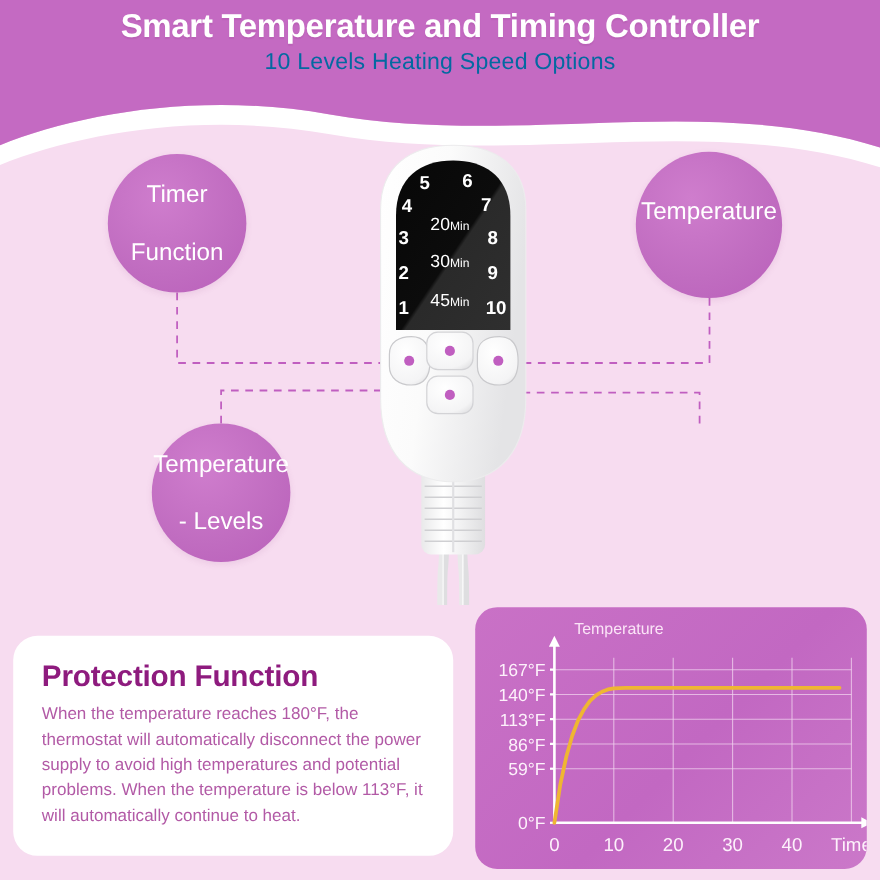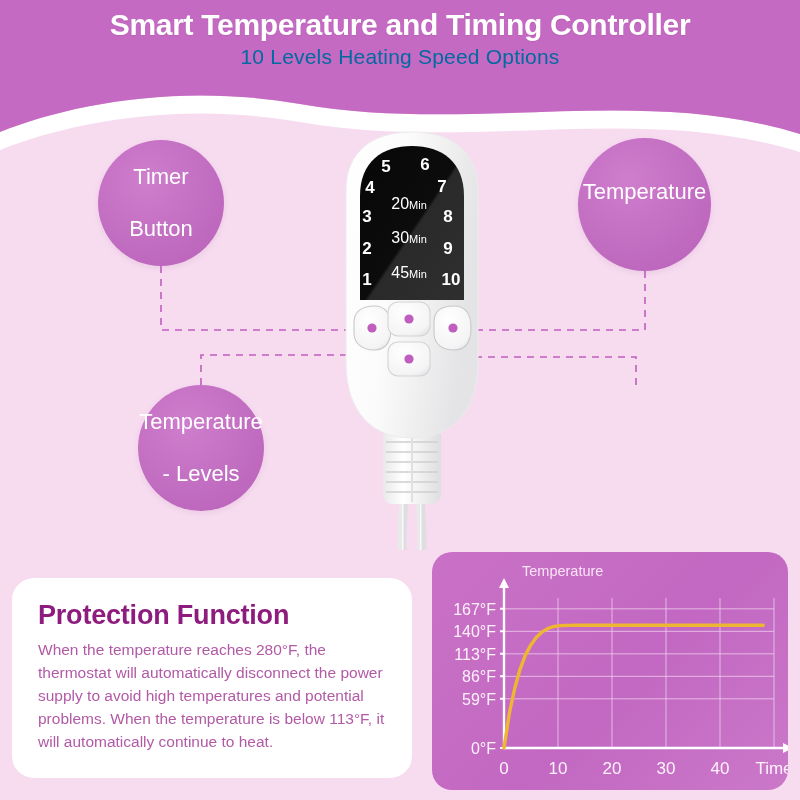--- a/index.html
+++ b/index.html
@@ -89,21 +89,21 @@
       <circle cx="357" cy="338" r="5.5"></circle>
       <circle cx="455" cy="340" r="5.5"></circle>
       <circle cx="412" cy="324" r="5.5"></circle>
       <circle cx="412" cy="348" r="5.5"></circle>
     </g>
   </svg>
 
   <div class="callout" id="callout-timer">
     <span>
       <span>Timer</span><br>
-      <span>Button</span>
+      <span>Function</span>
     </span>
   </div>
   <div class="callout" id="callout-temp-plus">
     <span>
       <span>Temperature</span><br>
     </span>
   </div>
   <div class="callout" id="callout-temp-minus">
     <span>
       <span>Temperature</span><br>
@@ -188,21 +188,21 @@
         <circle cx="79" cy="229" r="4.6" fill="#c05ec0"></circle>
 
         <path d="M104,192 C104,181 112,176 124,176 C136,176 141,185 141,198 C141,211 136,220 124,220 C112,220 104,214 104,203 Z" fill="url(#btnG)" stroke="#c9c9cc" stroke-width="1.1"></path>
         <circle cx="123" cy="198" r="4.6" fill="#c05ec0"></circle>
       </g>
     </svg>
   </div>
 
   <div class="protection">
     <h2>Protection Function</h2>
-    <p>When the temperature reaches 280°F, the thermostat will automatically disconnect the power supply to avoid high temperatures and potential problems. When the temperature is below 113°F, it will automatically continue to heat.</p>
+    <p>When the temperature reaches 180°F, the thermostat will automatically disconnect the power supply to avoid high temperatures and potential problems. When the temperature is below 113°F, it will automatically continue to heat.</p>
   </div>
 
   <div class="chartcard">
     <svg class="chart-svg" id="chart" width="356" height="238" viewBox="0 0 356 238">
         <text x="90" y="24" fill="#fbe4f7" font-size="14.5" font-family="Liberation Sans, sans-serif">Temperature</text>
         <line x1="72" y1="146.83333333333334" x2="342" y2="146.83333333333334" stroke="#f2d3ef" stroke-width="1" stroke-opacity="0.75"></line>
         <line x1="72" y1="124.33333333333333" x2="342" y2="124.33333333333333" stroke="#f2d3ef" stroke-width="1" stroke-opacity="0.75"></line>
         <line x1="72" y1="101.83333333333333" x2="342" y2="101.83333333333333" stroke="#f2d3ef" stroke-width="1" stroke-opacity="0.75"></line>
         <line x1="72" y1="79.33333333333333" x2="342" y2="79.33333333333333" stroke="#f2d3ef" stroke-width="1" stroke-opacity="0.75"></line>
         <line x1="72" y1="56.833333333333314" x2="342" y2="56.833333333333314" stroke="#f2d3ef" stroke-width="1" stroke-opacity="0.75"></line>

